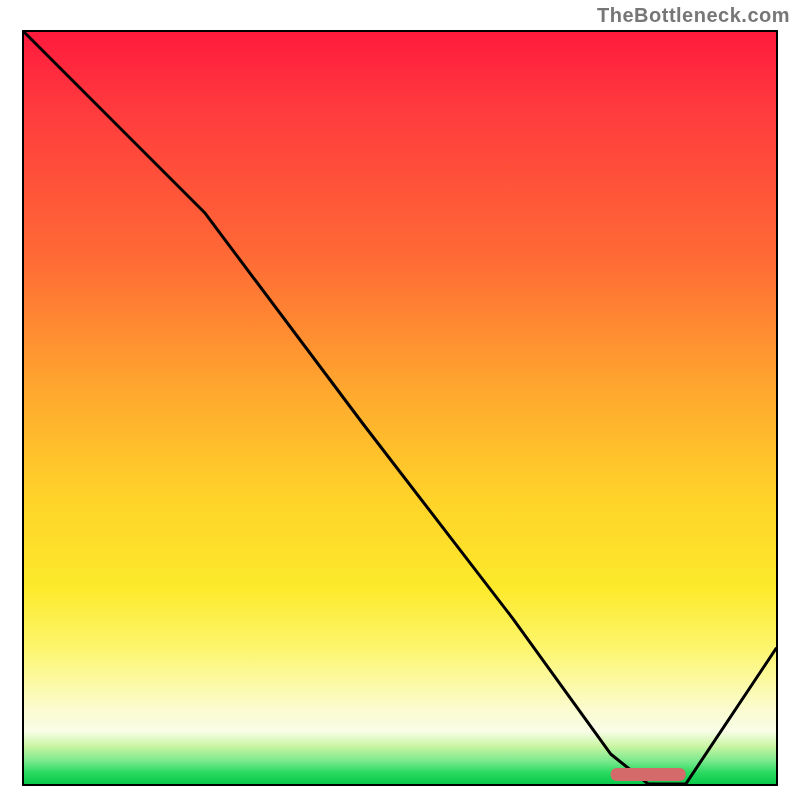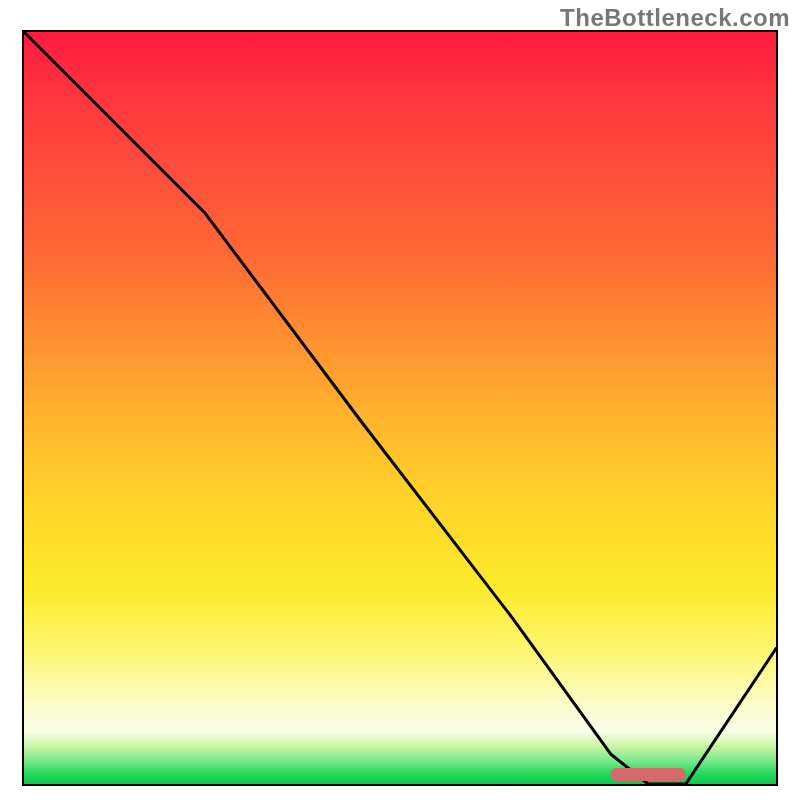--- a/index.html
+++ b/index.html
@@ -13,21 +13,21 @@
   .root {
     position: relative;
     width: 800px;
     height: 800px;
   }
   .watermark {
     position: absolute;
     top: 4px;
     right: 10px;
     font-family: Arial, Helvetica, sans-serif;
-    font-size: 24px;
+    font-size: 20px;
     font-weight: bold;
     color: #777;
     letter-spacing: 0.5px;
     user-select: none;
   }
   .plot-area {
     position: absolute;
     left: 22px;
     top: 30px;
     width: 756px;

